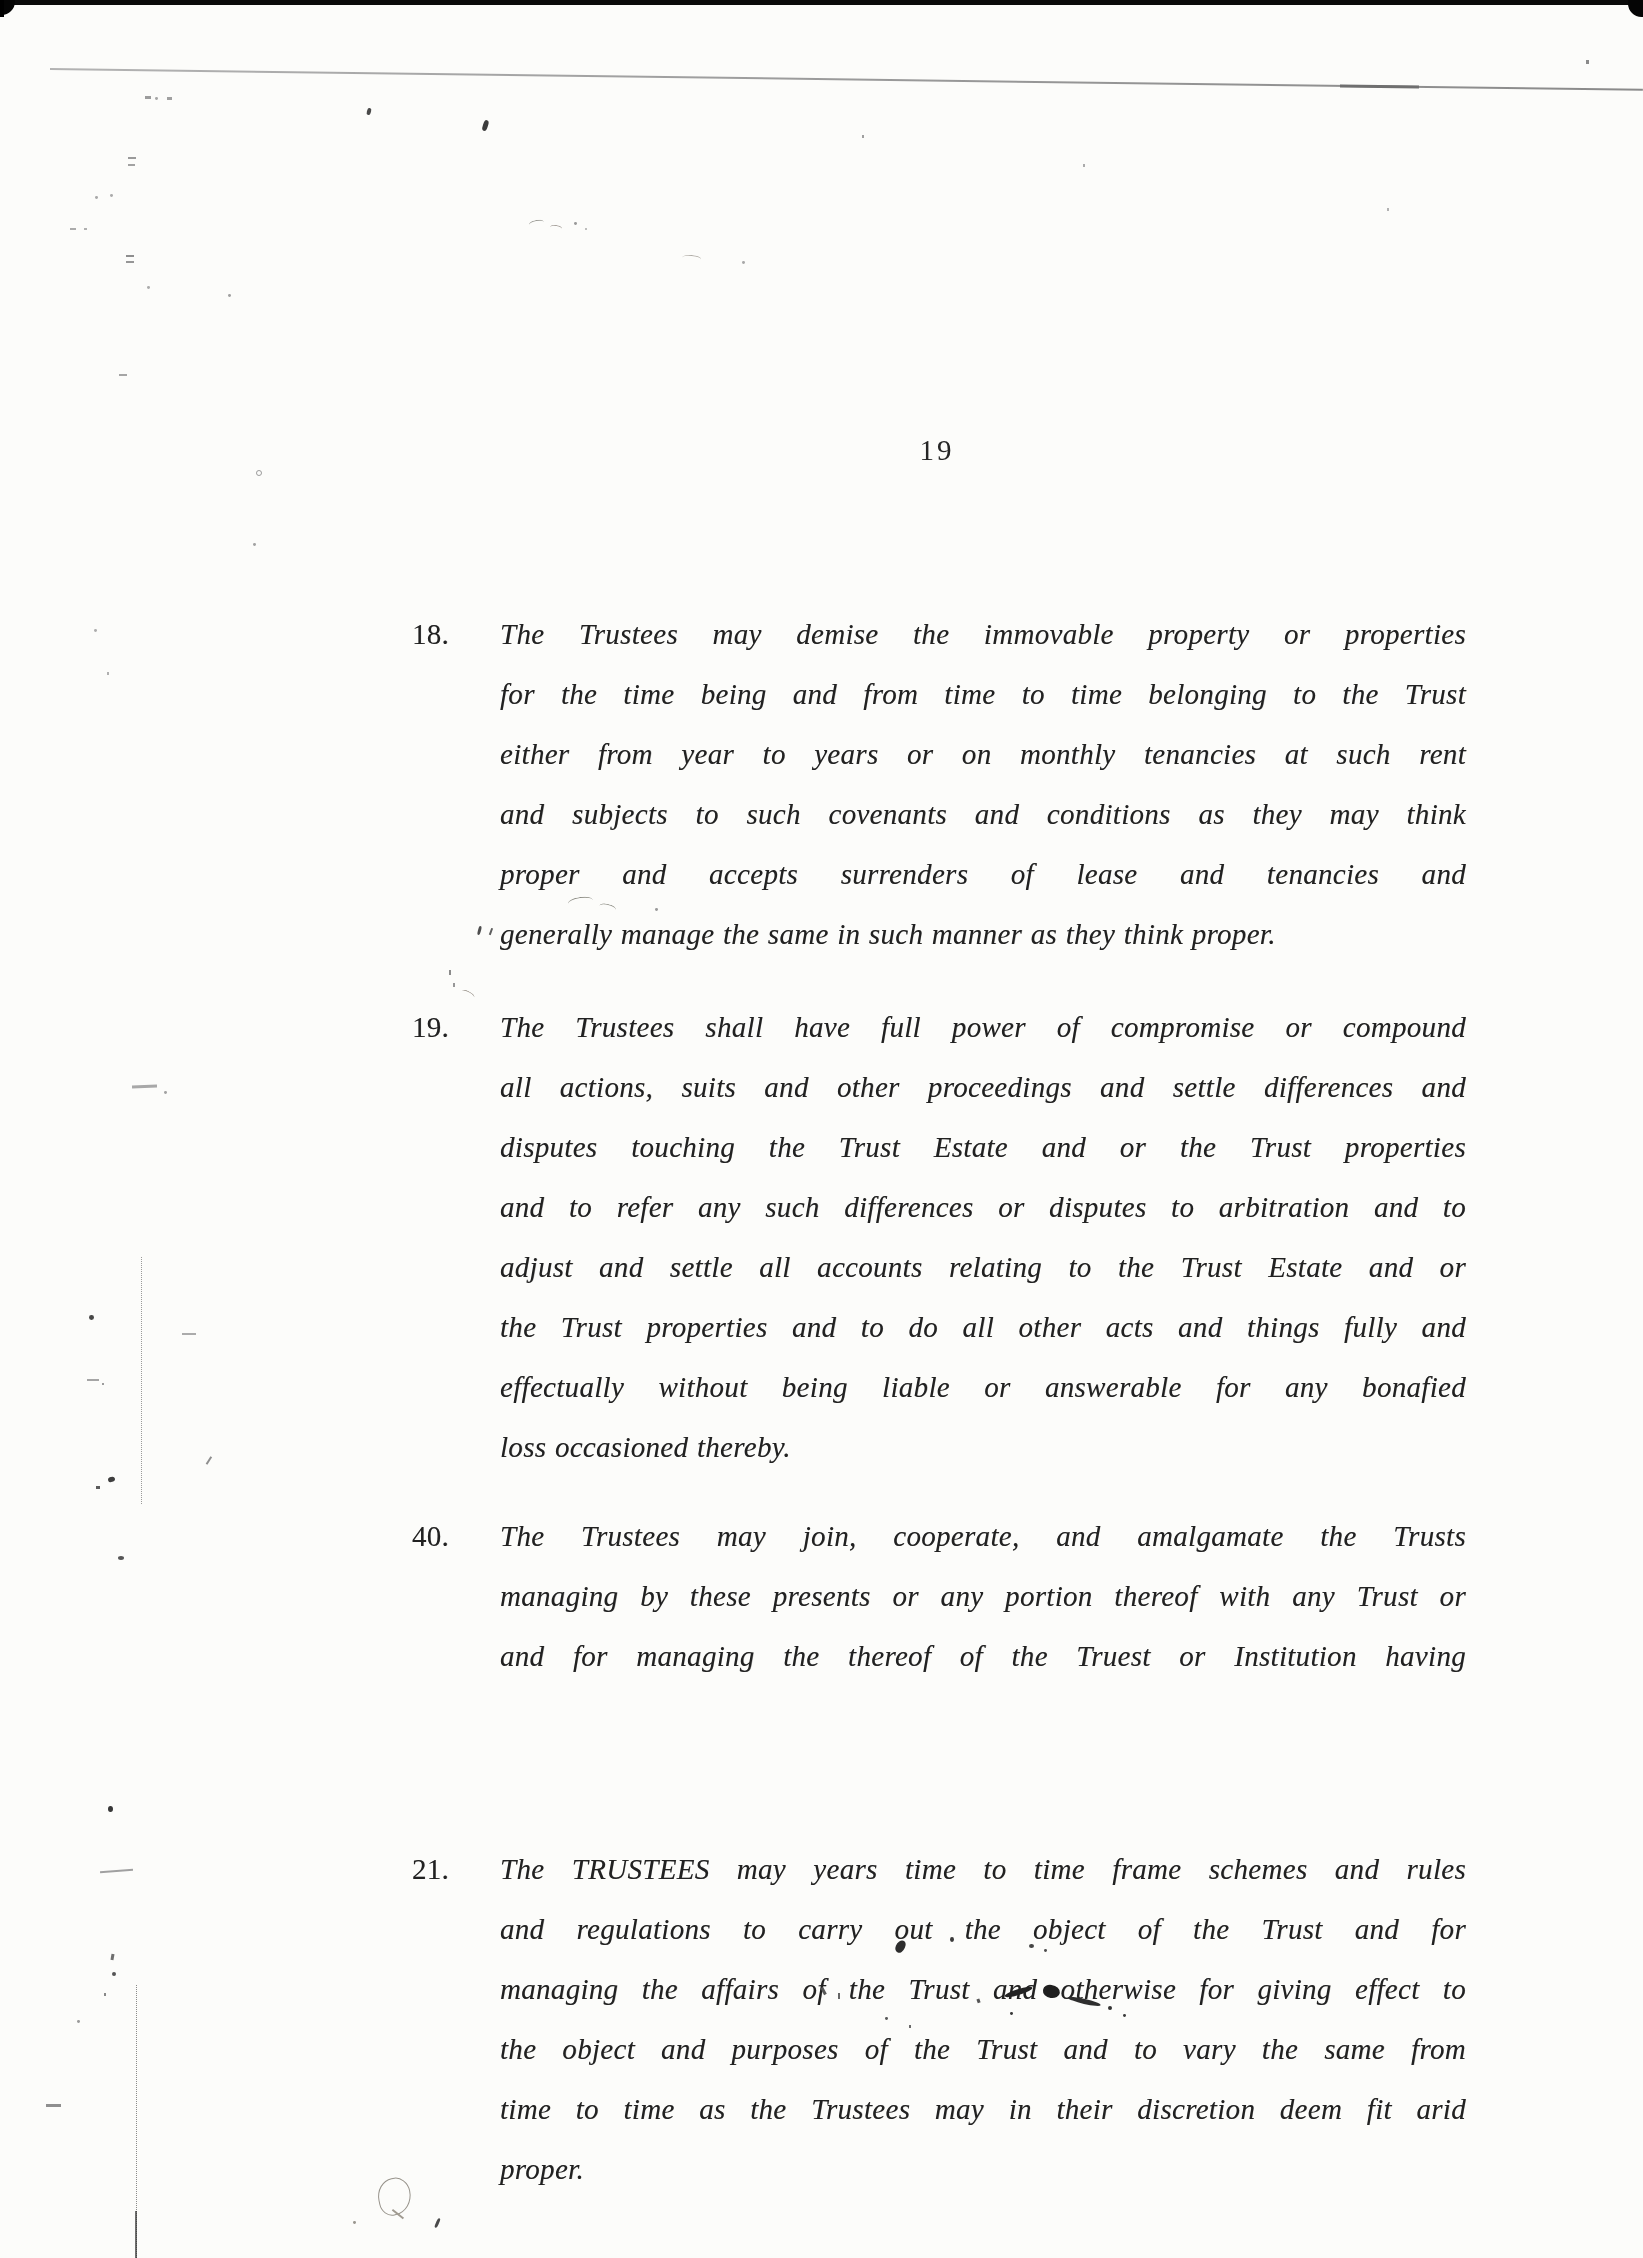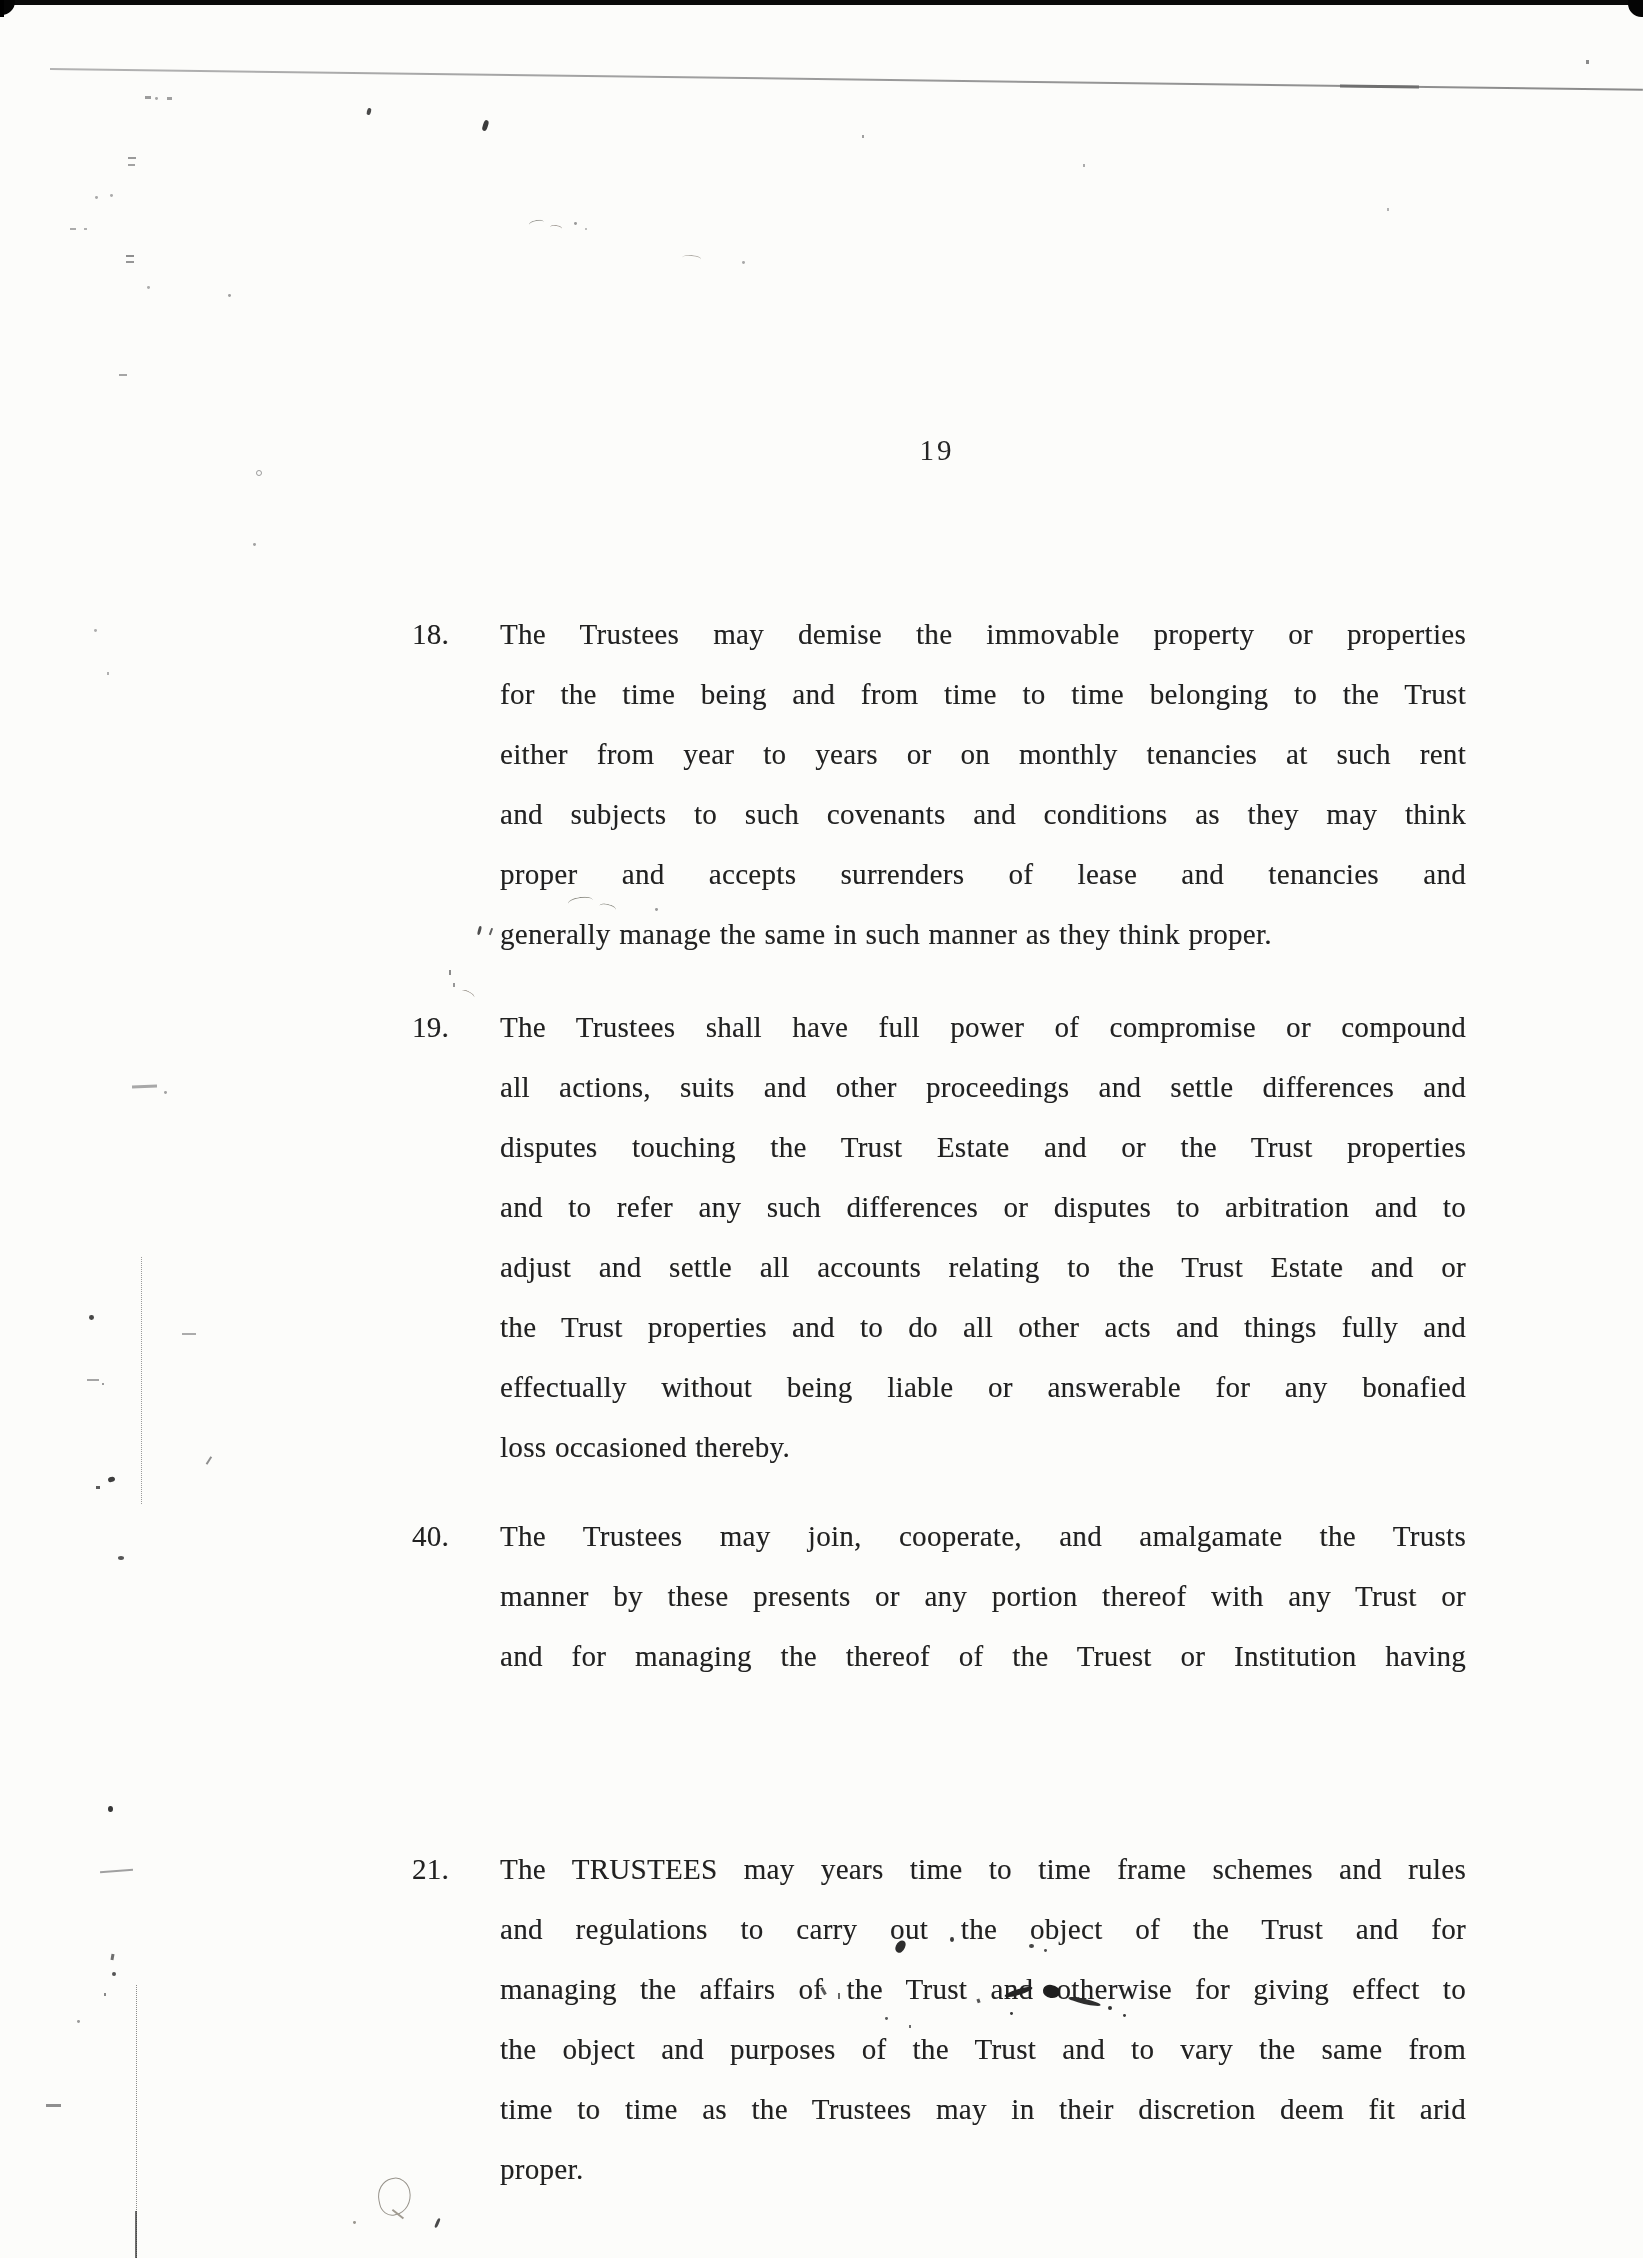--- a/index.html
+++ b/index.html
@@ -32,20 +32,21 @@
     position:absolute;
     left:-88px;top:0;
     line-height:60px;
   }
   .line{
     height:60px;
     text-align:justify;
     text-align-last:justify;
     text-justify:inter-word;
     white-space:nowrap;
+    font-style:italic;
   }
   .line.last{
     text-align-last:left;
   }
   
   .art{position:absolute;}
   .arc{background:transparent !important;}
 </style>
 </head>
 <body>
@@ -72,21 +73,21 @@
     <div class="line">and to refer any such differences or disputes to arbitration and to</div>
     <div class="line">adjust and settle all accounts relating to the Trust Estate and or</div>
     <div class="line">the Trust properties and to do all other acts and things fully and</div>
     <div class="line">effectually without being liable or answerable for any bonafied</div>
     <div class="line last">loss occasioned thereby.</div>
   </section>
 
   <section class="para" style="top:1506px;">
     <span class="pnum">40.</span>
     <div class="line">The Trustees may join, cooperate, and amalgamate the Trusts</div>
-    <div class="line">manner by these presents or any portion thereof with any Trust or</div>
+    <div class="line">managing by these presents or any portion thereof with any Trust or</div>
     <div class="line">and for managing the thereof of the Truest or Institution having</div>
   </section>
 
   <section class="para" style="top:1839px;">
     <span class="pnum">21.</span>
     <div class="line">The TRUSTEES may years time to time frame schemes and rules</div>
     <div class="line">and regulations to carry out the object of the Trust and for</div>
     <div class="line">managing the affairs of the Trust and otherwise for giving effect to</div>
     <div class="line">the object and purposes of the Trust and to vary the same from</div>
     <div class="line">time to time as the Trustees may in their discretion deem fit arid</div>

